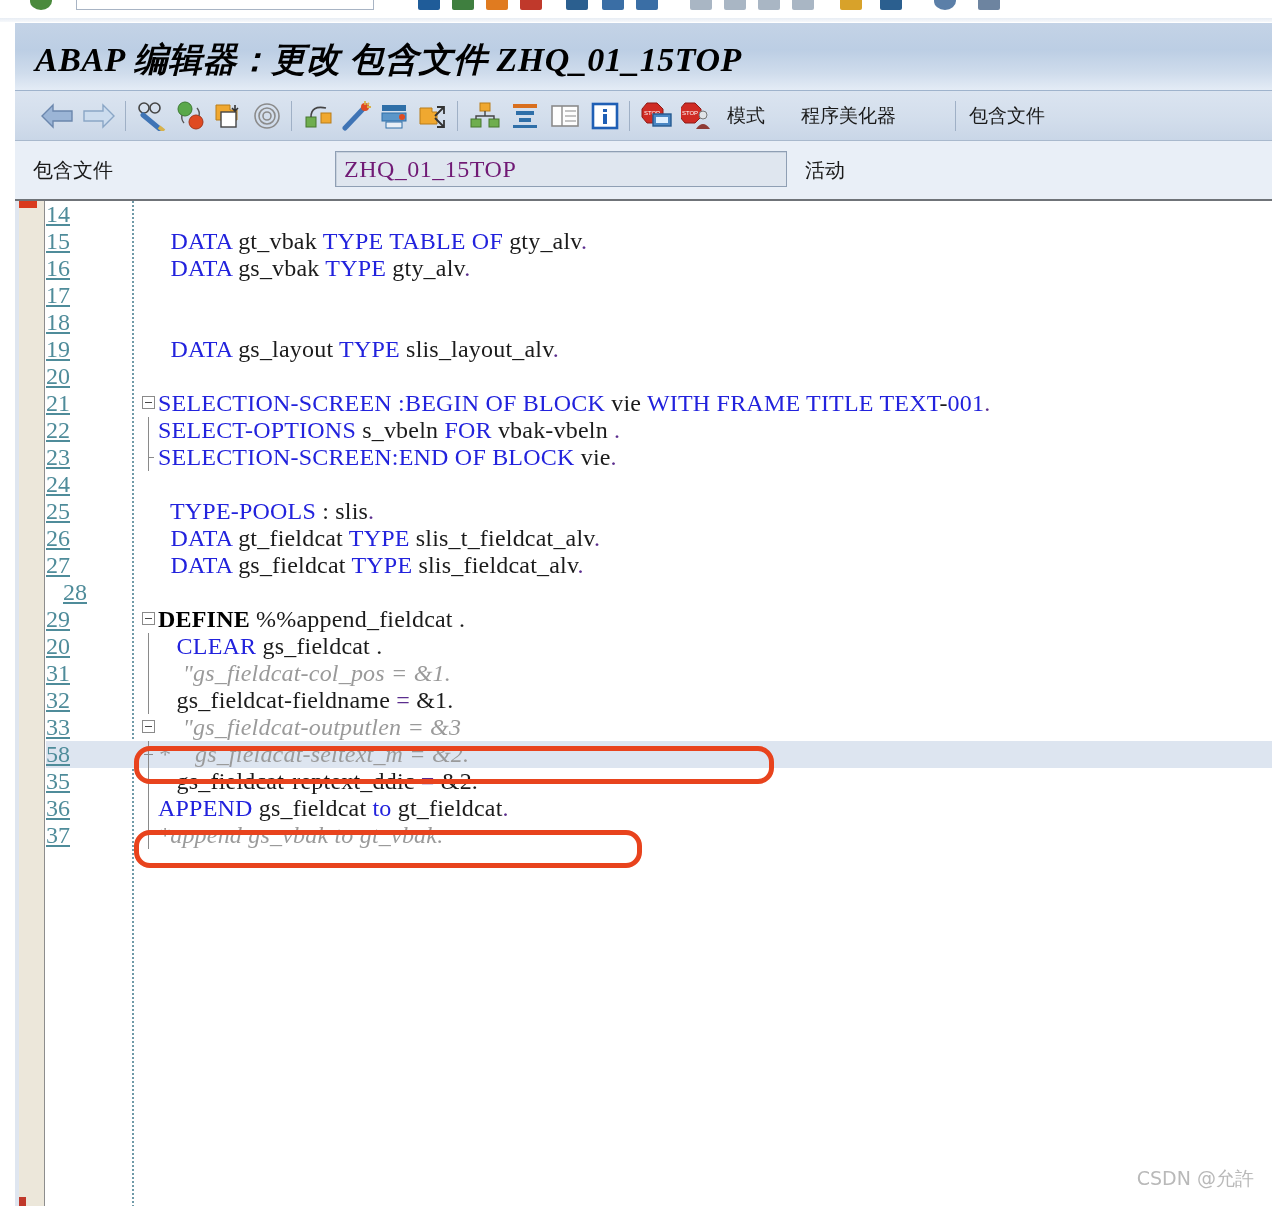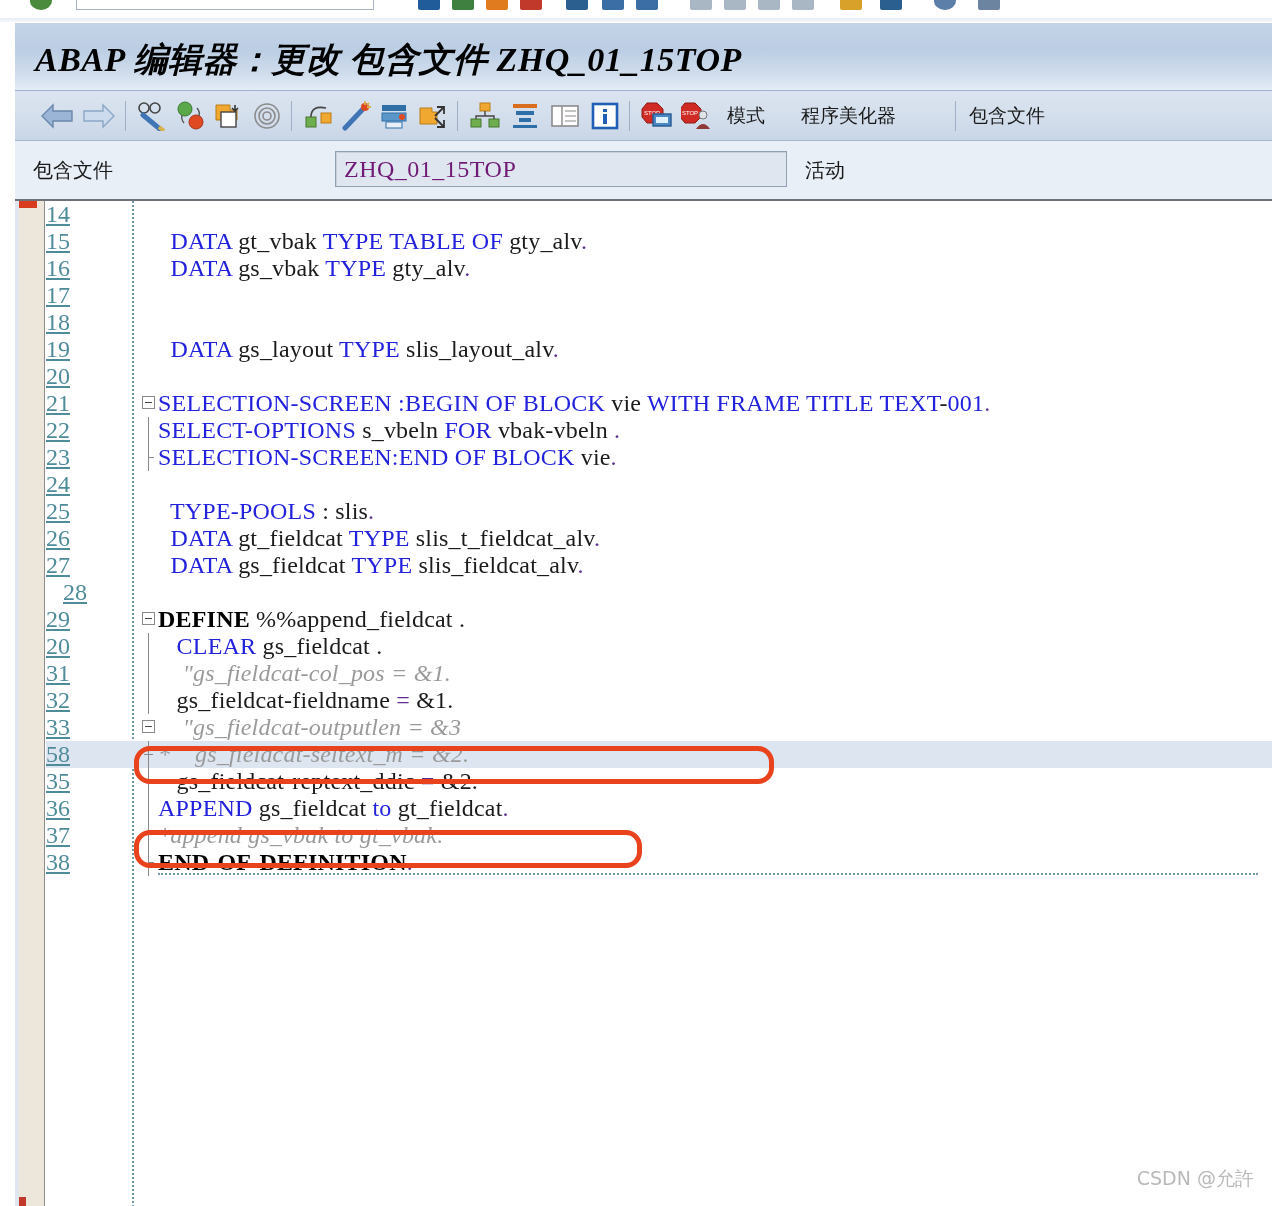--- a/index.html
+++ b/index.html
@@ -462,26 +462,20 @@
           <div class="row" style="top: 0px;">
             <span class="lineno">36</span>
             <span class="vbar"></span>
             <span class="code"><span class="kw">APPEND</span><span class="id"> gs_fieldcat </span><span class="kw">to</span><span class="id"> gt_fieldcat</span><span class="op">.</span></span>
           </div>
           <div class="row" style="top: 0px;">
             <span class="lineno">37</span>
             <span class="vbar"></span>
             <span class="code"><span class="cm">*append gs_vbak to gt_vbak.</span></span>
           </div>
-          <div class="row" style="top: 0px;">
-            <span class="lineno">38</span>
-            <span class="vbar endc"></span>
-            <span class="code"><span class="kwb">END-OF-DEFINITION</span><span class="op">.</span></span>
-            <span class="underdots"></span>
-          </div>
         </div>
     </div>
 
     <div class="annbox" style="left:119px;top:545px;width:640px;height:38px;"></div>
     <div class="annbox" style="left:119px;top:629px;width:508px;height:38px;"></div>
   </div>
 
   <div class="watermark">CSDN @允許</div>
 </div>
 

